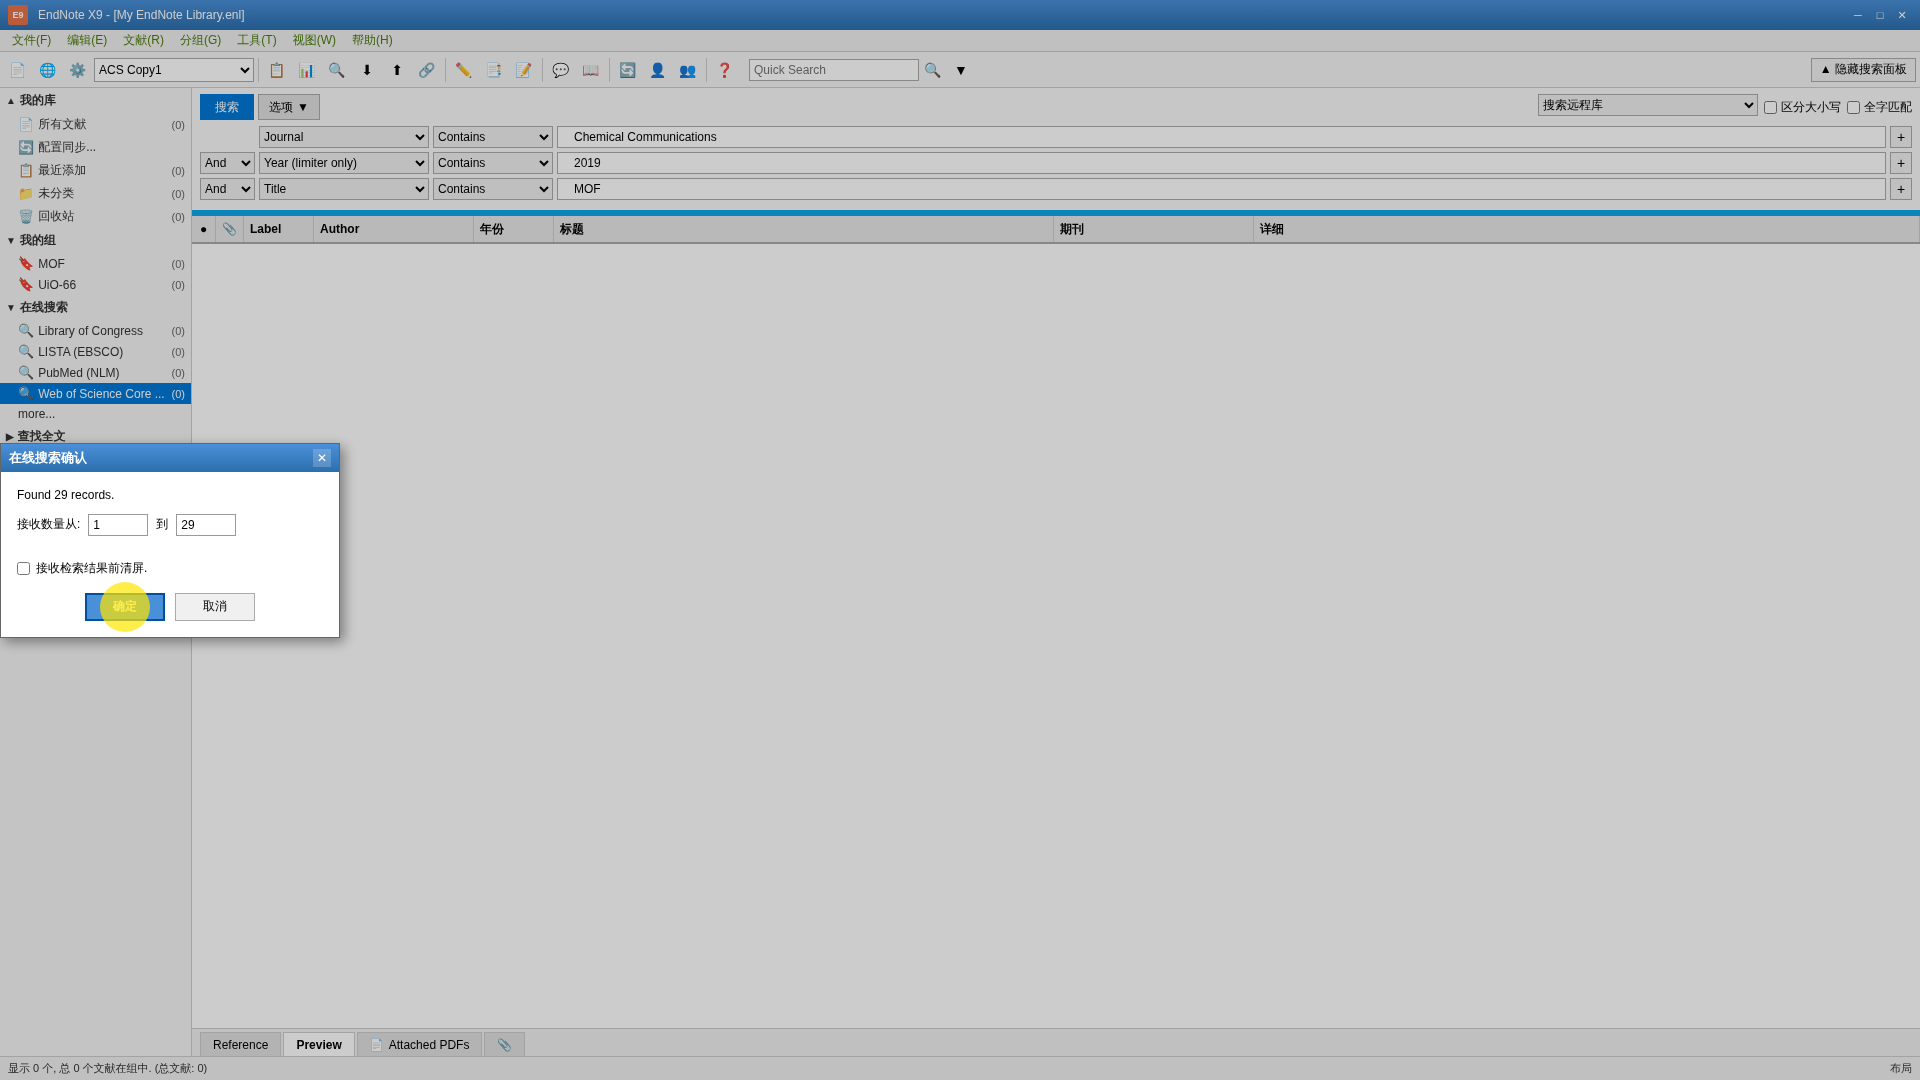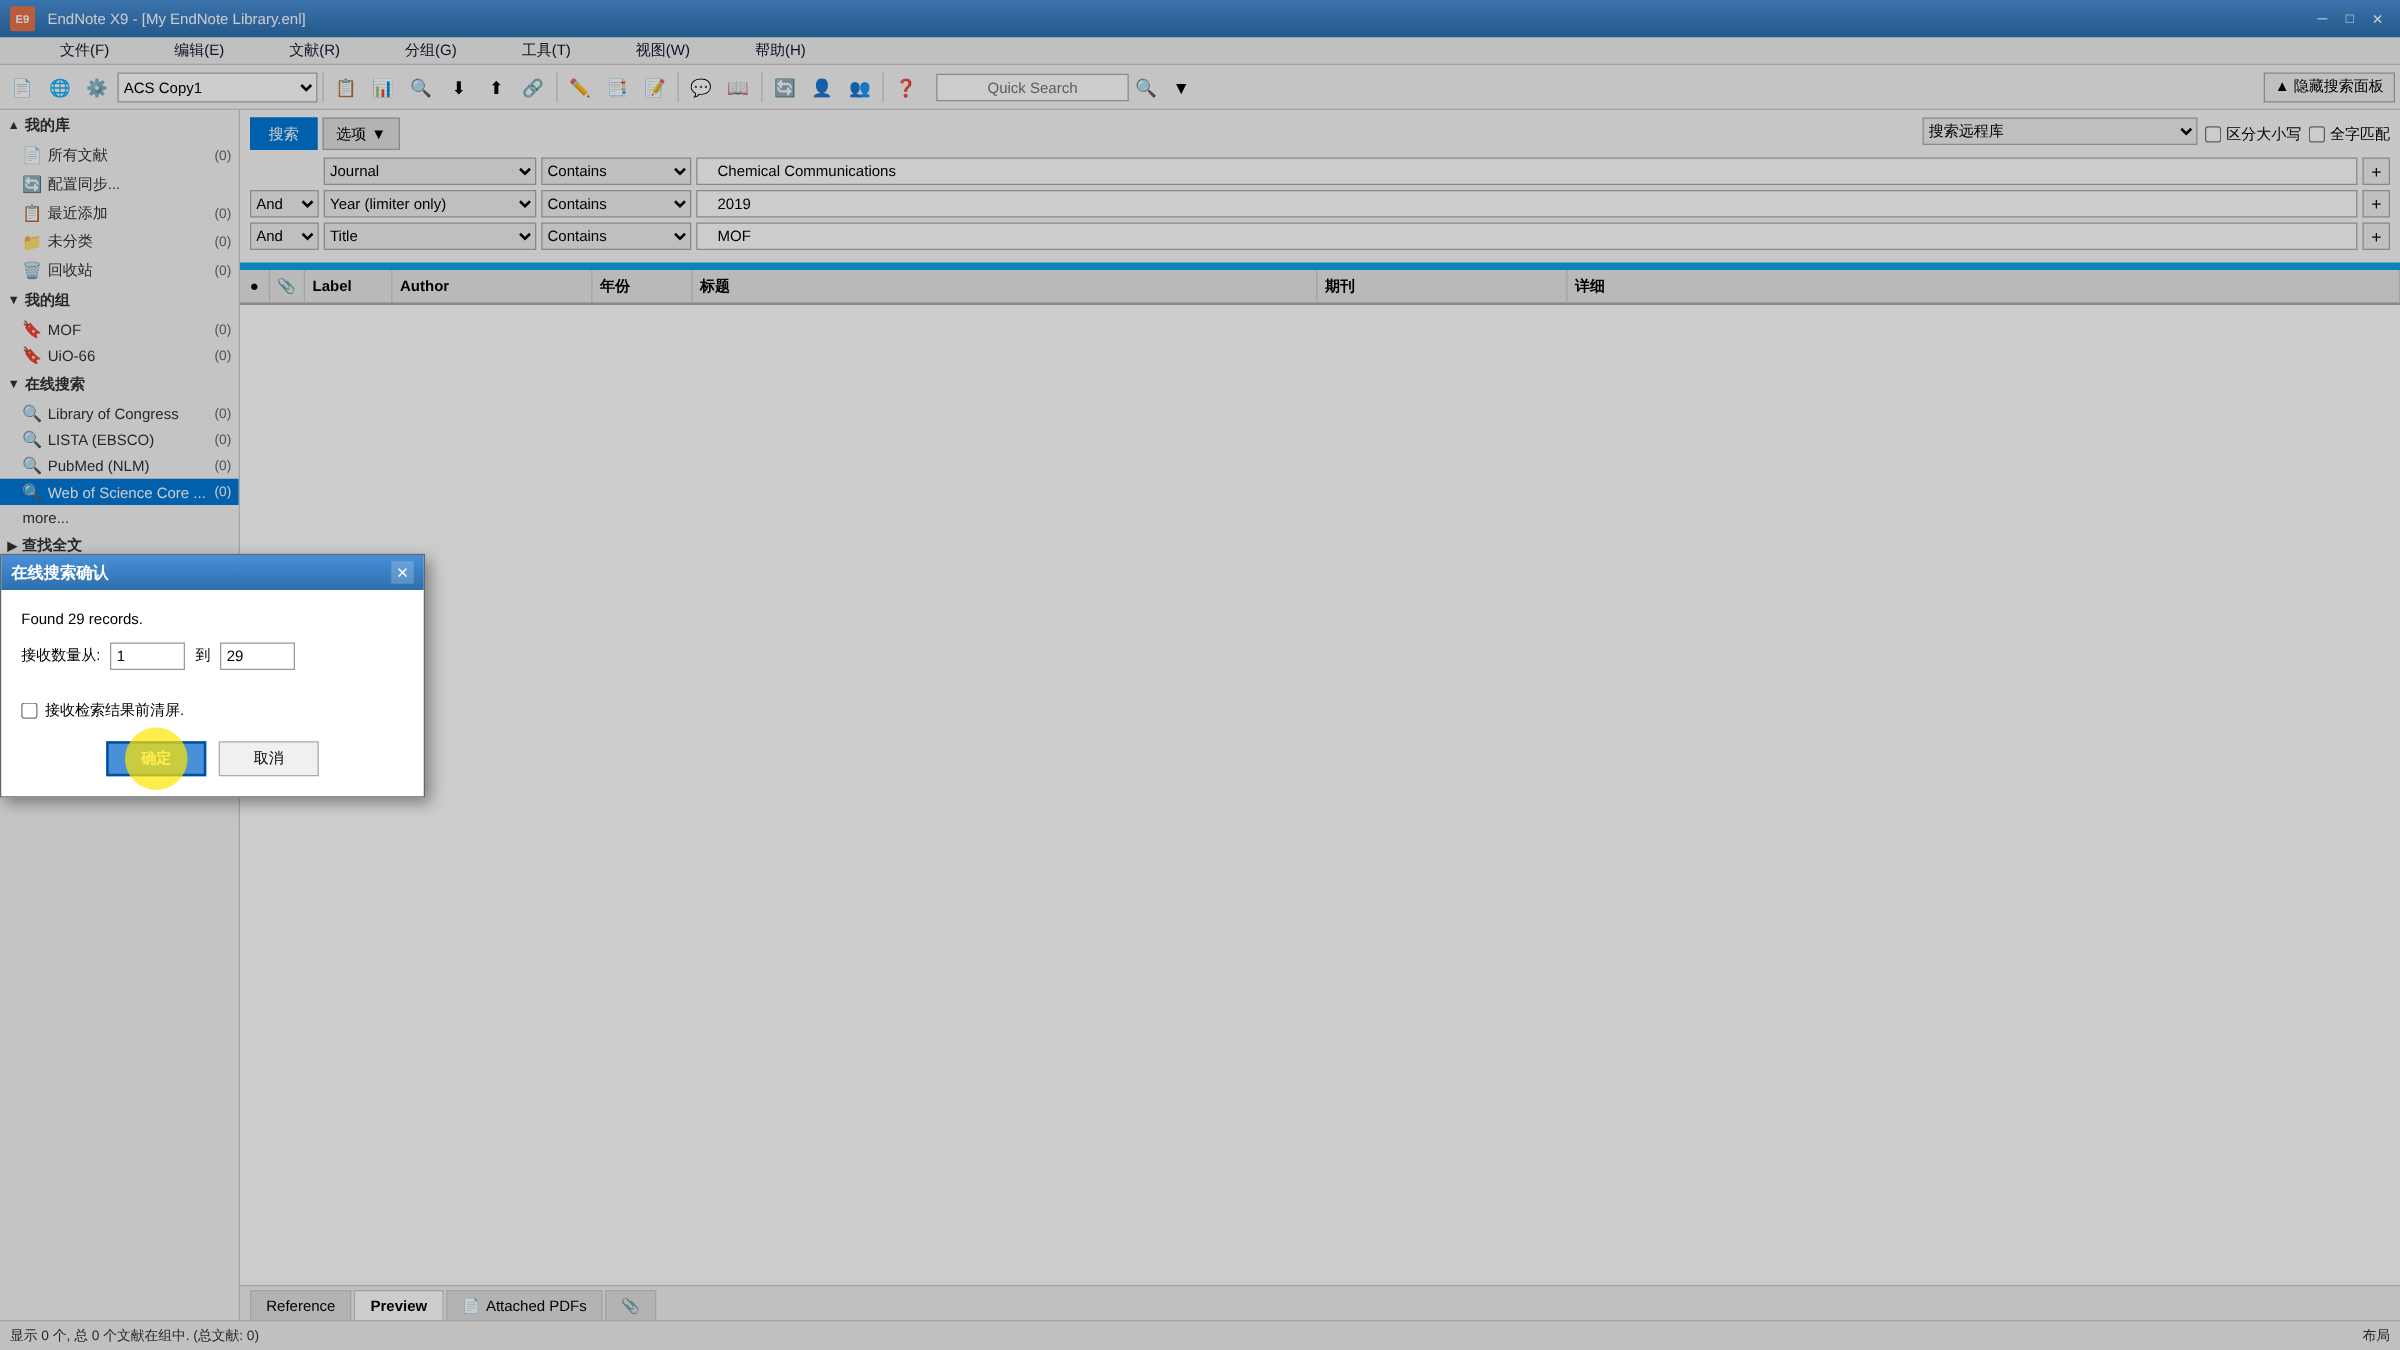--- a/index.html
+++ b/index.html
@@ -21,21 +21,21 @@
 
     
     .menu-bar {
       background: #f0f0f0;
       height: 22px;
       display: flex;
       align-items: center;
       padding: 0 4px;
       border-bottom: 1px solid #ccc;
     }
-    .menu-item { padding: 2px 8px; font-size: 12px; cursor: pointer; color: #0f172a; margin-left: 36px; }
+    .menu-item { padding: 2px 8px; font-size: 12px; cursor: pointer; color: #4d7c0f; }
 
     
     .toolbar {
       background: #f5f5f5;
       height: 36px;
       display: flex;
       align-items: center;
       padding: 0 4px;
       border-bottom: 1px solid #ccc;
       gap: 2px;
@@ -59,25 +59,24 @@
       font-size: 14px;
     }
     .toolbar-separator { width: 1px; height: 24px; background: #ccc; margin: 0 2px; }
     .search-box {
       display: flex;
       align-items: center;
       margin-left: 8px;
     }
     .search-input {
       height: 22px;
-      width: 154px;
+      width: 170px;
       border: 1px solid #aaa;
       padding: 0 4px;
       font-size: 12px;
-      text-align: center;
     }
     .hide-panel-btn {
       margin-left: auto;
       height: 24px;
       padding: 0 8px;
       border: 1px solid #aaa;
       background: #f0f0f0;
       cursor: pointer;
       font-size: 12px;
       display: flex;

